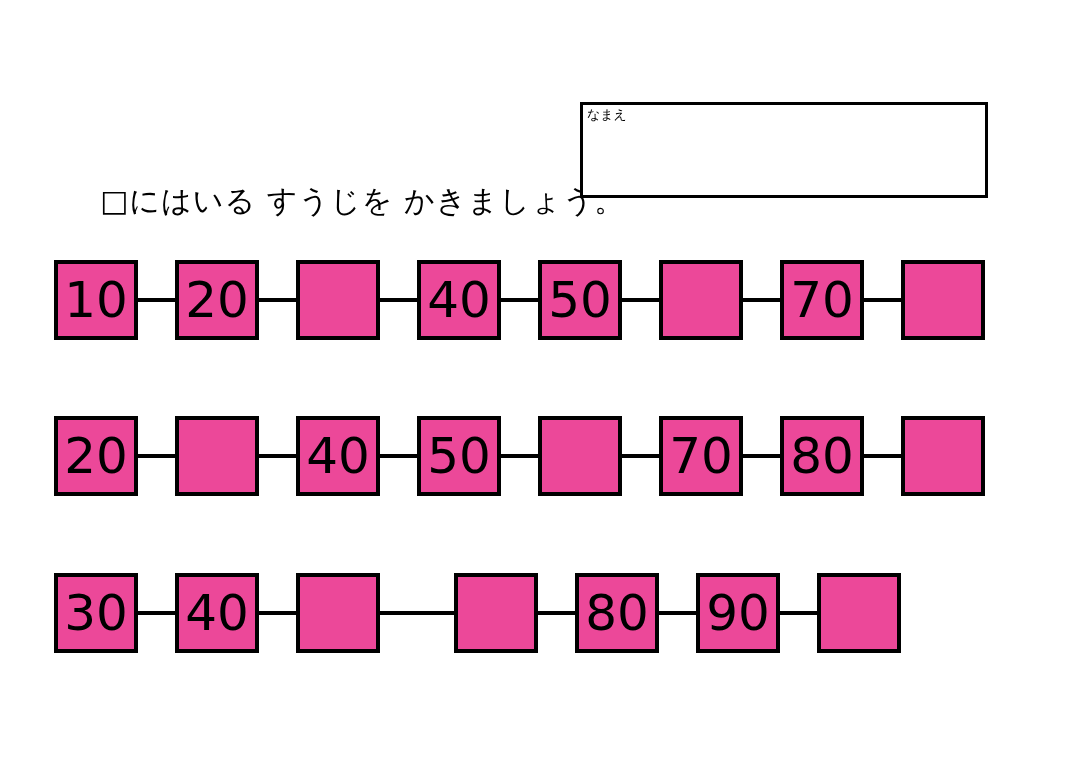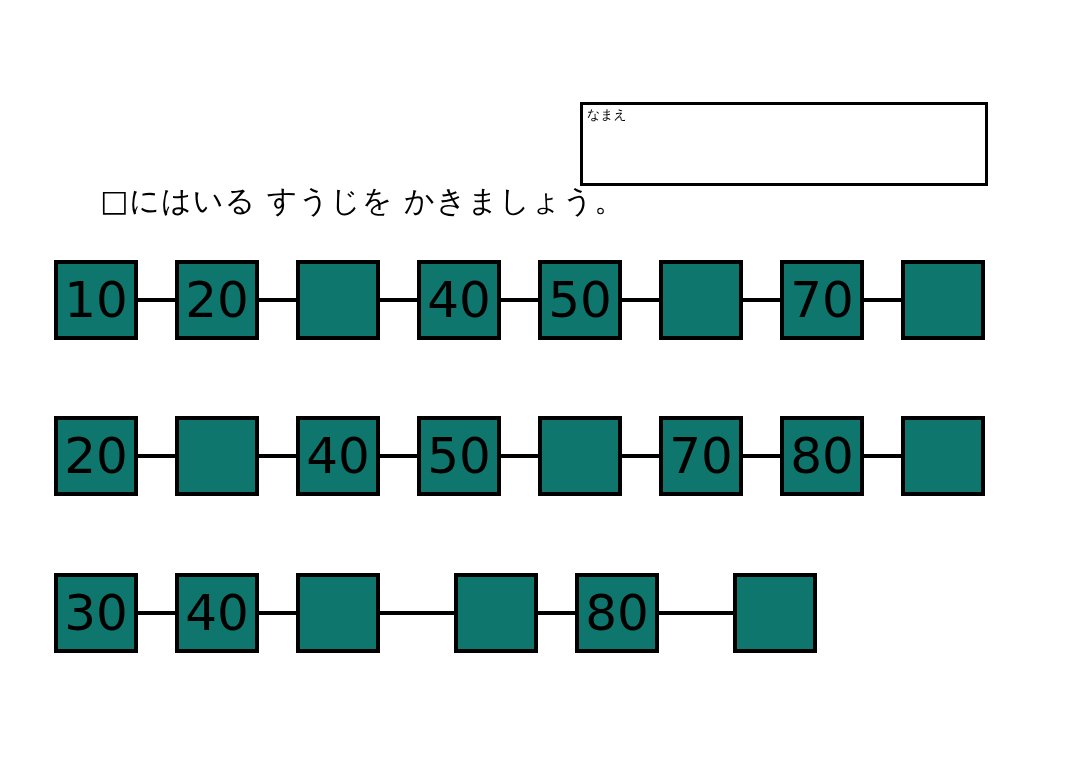--- a/index.html
+++ b/index.html
@@ -15,21 +15,21 @@
     font-family: "DejaVu Sans", sans-serif;
     color: #000000;
   }
 
   
   .name-box {
     position: absolute;
     left: 580px;
     top: 102px;
     width: 408px;
-    height: 84px;
+    height: 96px;
     border: 3px solid #000000;
     box-sizing: border-box;
   }
   .name-box-label {
     position: absolute;
     left: 4px;
     top: 2px;
     font-size: 13px;
     line-height: 1.2;
   }
@@ -68,21 +68,21 @@
   }
   .number-row:nth-child(1) { top: 260px; }
   .number-row:nth-child(2) { top: 416px; }
   .number-row:nth-child(3) { top: 573px; }
 
   .cell {
     width: 84px;
     height: 80px;
     box-sizing: border-box;
     border: 4px solid #000000;
-    background: #0f766e;
+    background: #ec4899;
     display: flex;
     align-items: center;
     justify-content: center;
     font-size: 50px;
     font-weight: 500;
     line-height: 1;
     flex: 0 0 auto;
   }
   .connector {
     width: 37px;
@@ -141,16 +141,17 @@
       <div class="connector"></div>
       <div class="cell">40</div>
       <div class="connector"></div>
       <div class="cell"></div>
       <div class="connector"></div>
       <div class="connector"></div>
       <div class="cell"></div>
       <div class="connector"></div>
       <div class="cell">80</div>
       <div class="connector"></div>
+      <div class="cell">90</div>
       <div class="connector"></div>
       <div class="cell"></div>
     </div>
   </div>
 
 </body></html>

